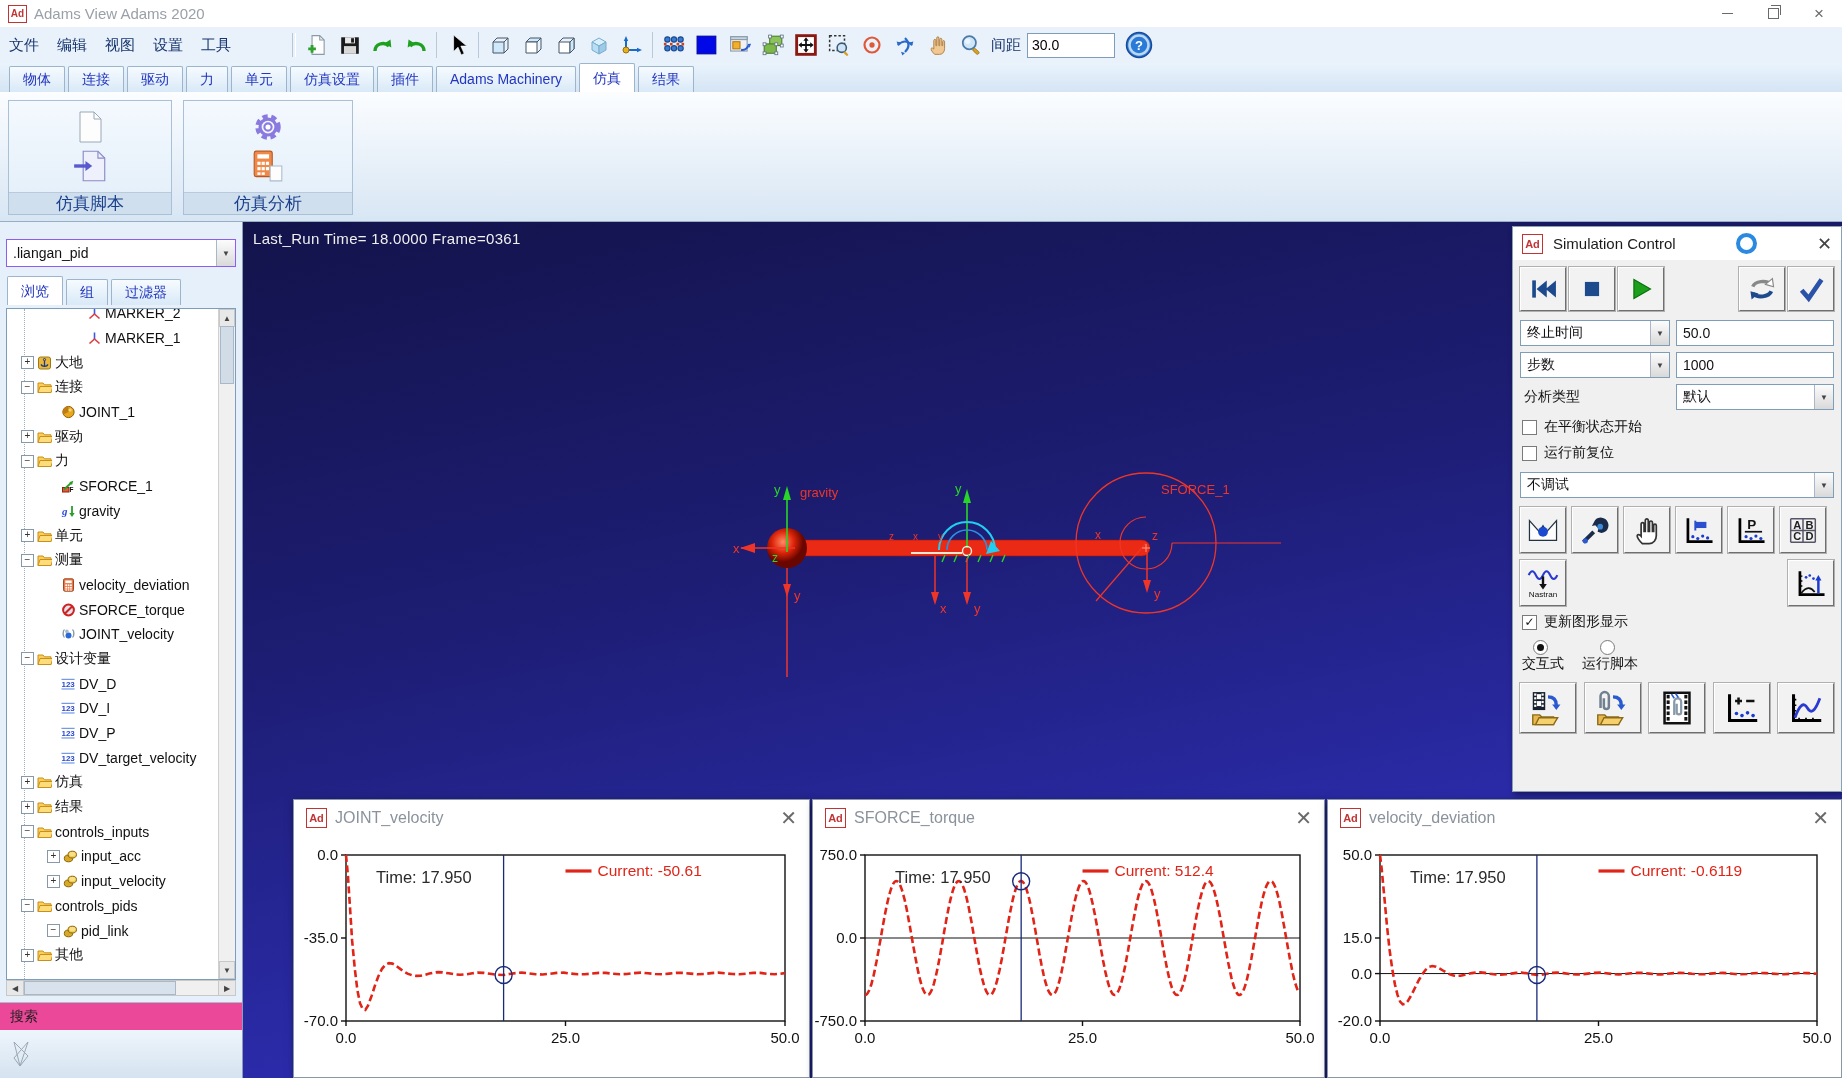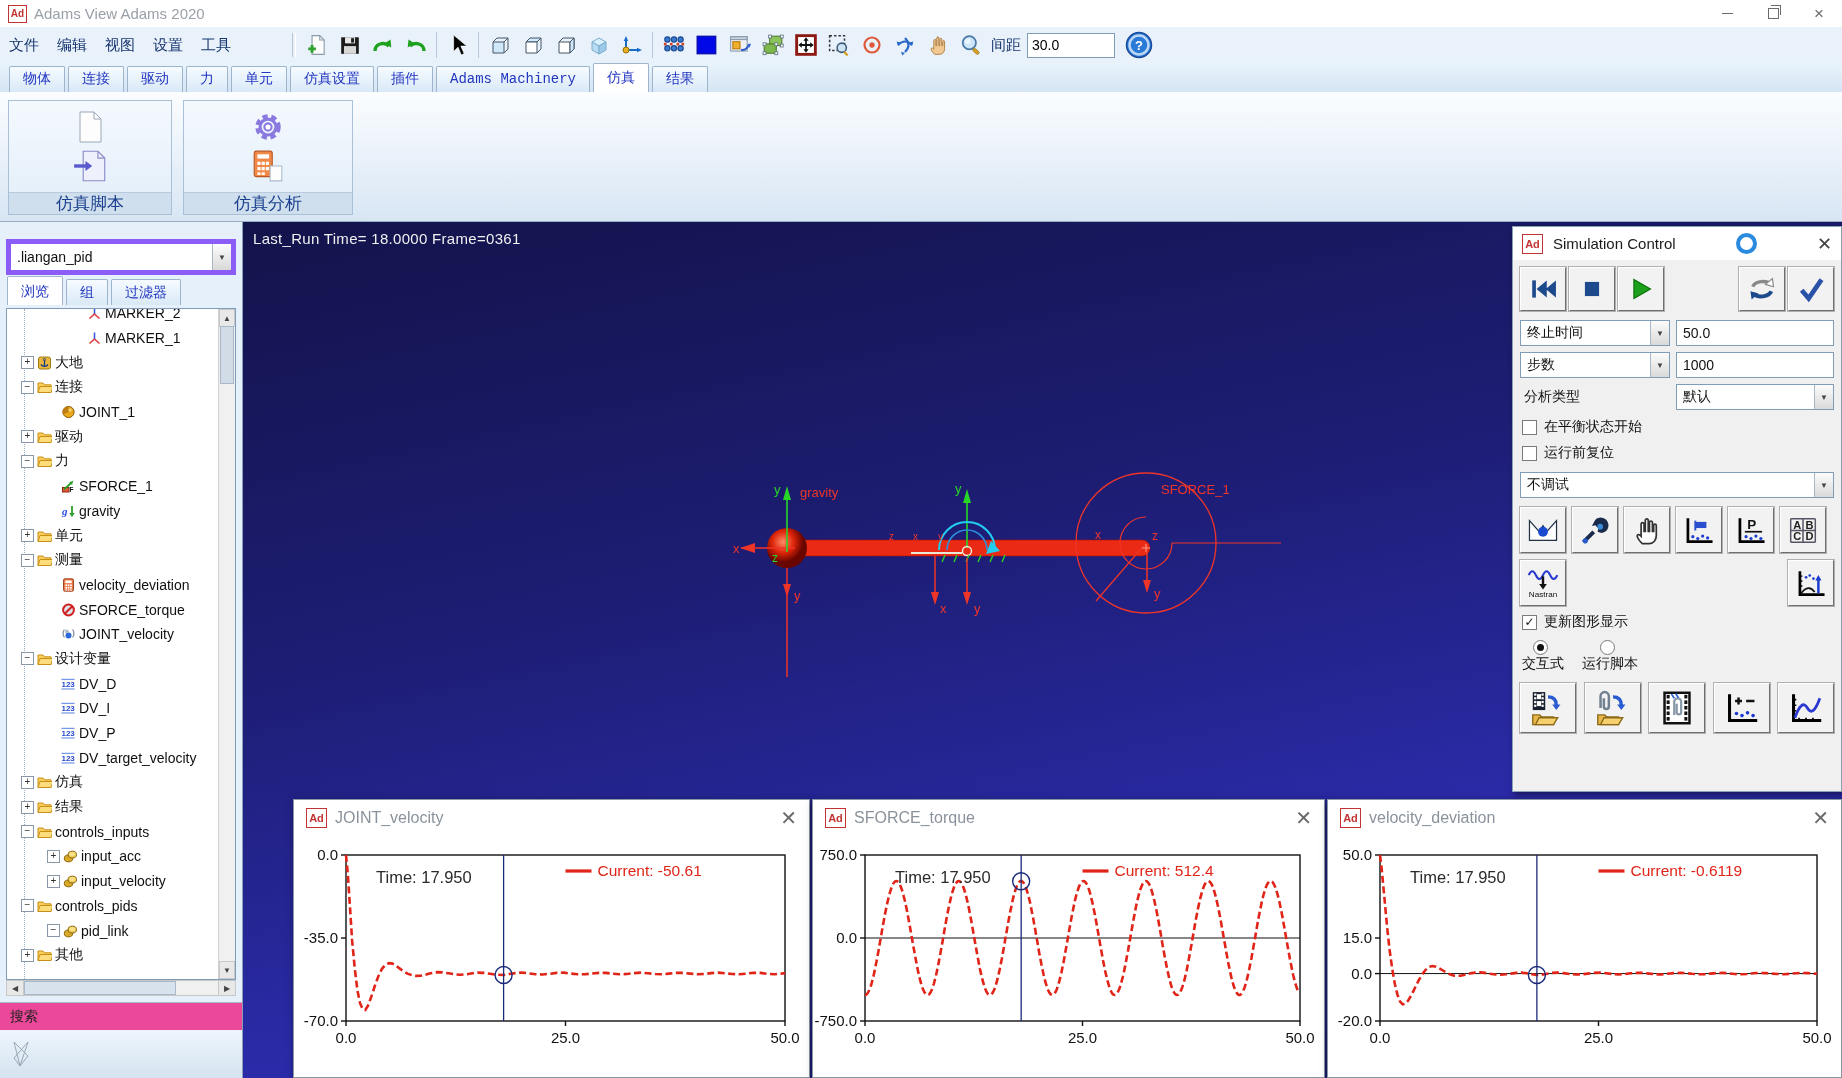--- a/index.html
+++ b/index.html
@@ -29,21 +29,21 @@
   .grip{width:2px;height:24px;border-left:1px solid #b6c6d6;border-right:1px solid #fff;margin:0 4px;}
   .tbtn{width:31px;height:30px;display:inline-flex;align-items:center;justify-content:center;border:1px solid transparent;border-radius:2px;}
   .tbtn .ic{width:22px;height:22px;}
   .tsep{width:1px;height:26px;background:#b9c9d9;margin:0 4px;display:inline-block;}
   #spacing-label{color:#17356e;font-size:15px;margin:0 6px 0 4px;}
   #spacing-input{width:78px;height:23px;border:1px solid #7f9db9;font-size:14px;padding:0 4px;font-family:inherit;}
   #help-btn{width:28px;height:28px;margin-left:10px;}
 
   
   #tabrow{position:absolute;left:0;top:63px;width:100%;height:29px;background:linear-gradient(#e9f3fc,#d5e5f4);
-          display:flex;align-items:flex-end;padding-left:6px;box-sizing:border-box;font-family:Liberation Mono, monospace;}
+          display:flex;align-items:flex-end;padding-left:6px;box-sizing:border-box;}
   .rtab{display:inline-block;margin-left:3px;padding:0 13px;height:25px;line-height:25px;font-size:14px;color:#2236c0;
         background:linear-gradient(#f6fbff,#d9e9f7);border:1px solid #9cb4cc;border-bottom:none;border-radius:2px 2px 0 0;}
   .rtab.active{background:#fff;height:28px;line-height:28px;}
 
   
   #ribbon{position:absolute;left:0;top:92px;width:100%;height:130px;
           background:linear-gradient(#fbfdff,#d8e6f4);border-bottom:1px solid #98aec4;box-sizing:border-box;}
   .rgroup{position:absolute;top:8px;bottom:6px;border:1px solid #aac0d6;background:linear-gradient(#f4f9fe,#e2eef9);
           display:flex;flex-direction:column;align-items:center;}
   .rg-icons{flex:1;display:flex;flex-direction:column;align-items:center;justify-content:center;gap:5px;}
@@ -52,21 +52,21 @@
               background:#cfdfee;border-top:1px solid #b8cadc;}
 
   
   #viewport{position:absolute;left:243px;top:222px;width:1599px;height:856px;
             background:linear-gradient(168deg,#13134b 0%,#1d1d74 38%,#2b2baa 72%,#26269a 88%,#1e1e7e 100%);}
   #vp-status{position:absolute;left:10px;top:8px;color:#f0f0f0;font-size:15px;letter-spacing:.3px;}
   #vp-svg{position:absolute;left:0;top:0;}
 
   
   #sidebar{position:absolute;left:0;top:222px;width:243px;height:856px;background:#e6f0fa;border-right:1px solid #8aa0b8;box-sizing:border-box;}
-  #model-combo{position:absolute;left:6px;right:6px;top:17px;height:26px;background:#fff;border:5px solid #8b5cf6;
+  #model-combo{position:absolute;left:6px;right:6px;top:17px;height:26px;background:#fff;border:1px solid #8b5cf6;
                display:flex;align-items:center;font-size:14px;}
   #model-combo .val{padding-left:6px;flex:1;}
   .dd{width:18px;align-self:stretch;background:linear-gradient(#fcfcfc,#d9d9d9);border-left:1px solid #a8b8c8;
       display:flex;align-items:center;justify-content:center;font-size:8px;color:#444;flex:none;}
   #side-tabs{position:absolute;left:4px;top:55px;height:28px;display:flex;align-items:flex-end;}
   #tree-box{position:absolute;left:6px;right:6px;top:86px;height:670px;background:#fff;border:1px solid #7f9db9;overflow:hidden;}
   #tree-rows{position:absolute;left:0;top:-8px;right:16px;}
   .spine{position:absolute;left:17px;top:0;bottom:0;border-left:1px dotted #9ab0c4;}
   .tree-row{height:24.7px;display:flex;align-items:center;white-space:nowrap;position:relative;}
   .exp{width:11px;height:11px;border:1px solid #8898a8;background:#fff;font-size:10px;line-height:9px;text-align:center;

